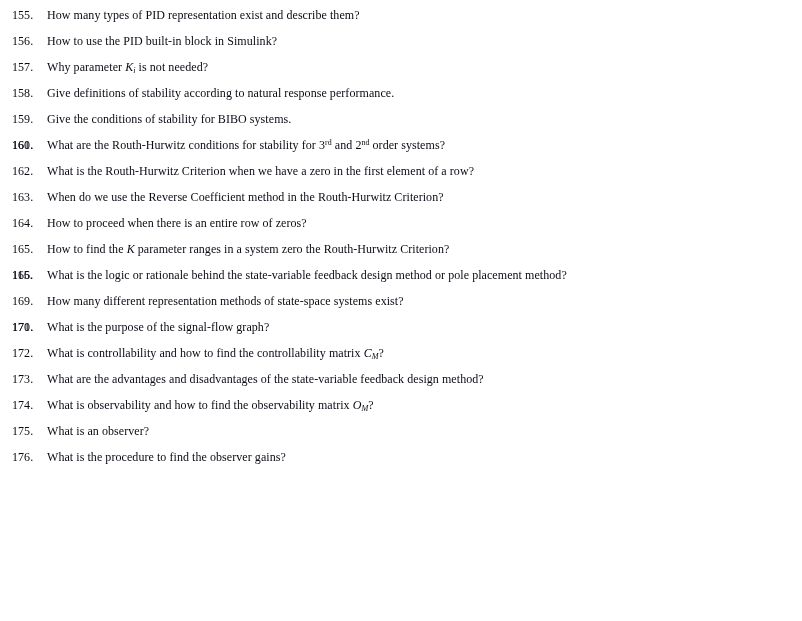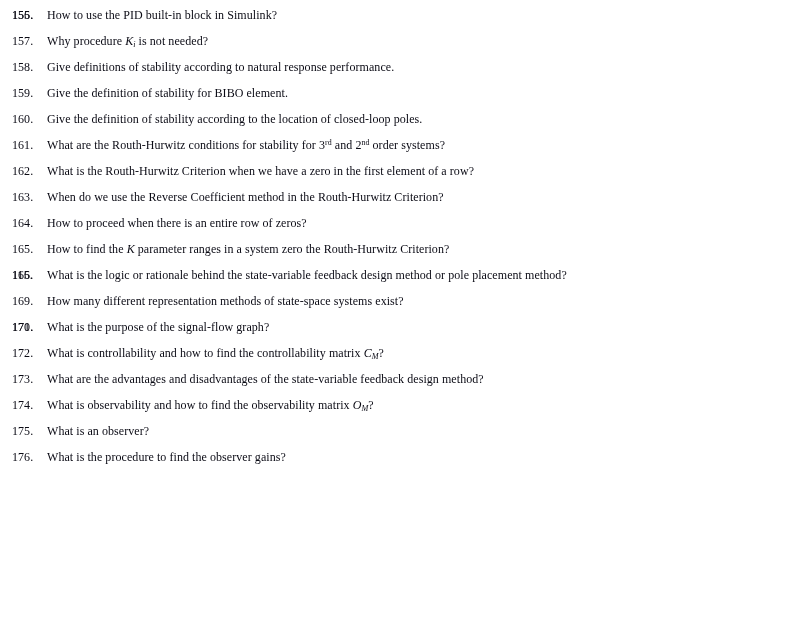--- a/index.html
+++ b/index.html
@@ -78,26 +78,26 @@
     line-height: 0;
     vertical-align: -0.22em;
     font-style: italic;
   }
 </style>
 </head>
 <body>
 
 <div class="page">
   <ol class="question-list" id="question-list">
-      <li class="q-item"><span class="q-num">155.</span></li>
+      <li class="q-item"><span class="q-num">155.</span><span class="q-text"><span class="q-gap"></span><span>How many types of PID representation exist and describe them?</span></span></li>
       <li class="q-item"><span class="q-num">156.</span><span class="q-text"><span class="q-gap"></span><span>How to use the PID built-in block in Simulink?</span></span></li>
-      <li class="q-item"><span class="q-num">157.</span><span class="q-text"><span class="q-gap"></span><span>Why procedure </span><i class="math">K</i><sub class="msub">i</sub><span> is not needed?</span></span></li>
+      <li class="q-item"><span class="q-num">157.</span><span class="q-text"><span class="q-gap"></span><span>Why parameter </span><i class="math">K</i><sub class="msub">i</sub><span> is not needed?</span></span></li>
       <li class="q-item"><span class="q-num">158.</span><span class="q-text"><span class="q-gap"></span><span>Give definitions of stability according to natural response performance.</span></span></li>
-      <li class="q-item"><span class="q-num">159.</span><span class="q-text"><span class="q-gap"></span><span>Give the definition of stability for BIBO element.</span></span></li>
-      <li class="q-item"><span class="q-num">160.</span><span class="q-text"><span class="q-gap"></span><span>Give the definition of stability according to the location of closed-loop poles.</span></span></li>
+      <li class="q-item"><span class="q-num">159.</span><span class="q-text"><span class="q-gap"></span><span>Give the conditions of stability for BIBO systems.</span></span></li>
+      <li class="q-item"><span class="q-num">160.</span></li>
       <li class="q-item"><span class="q-num">161.</span><span class="q-text"><span class="q-gap"></span><span>What are the Routh-Hurwitz conditions for stability for 3</span><sup class="ord">rd</sup><span> and 2</span><sup class="ord">nd</sup><span> order systems?</span></span></li>
       <li class="q-item"><span class="q-num">162.</span><span class="q-text"><span class="q-gap"></span><span>What is the Routh-Hurwitz Criterion when we have a zero in the first element of a row?</span></span></li>
       <li class="q-item"><span class="q-num">163.</span><span class="q-text"><span class="q-gap"></span><span>When do we use the Reverse Coefficient method in the Routh-Hurwitz Criterion?</span></span></li>
       <li class="q-item"><span class="q-num">164.</span><span class="q-text"><span class="q-gap"></span><span>How to proceed when there is an entire row of zeros?</span></span></li>
       <li class="q-item"><span class="q-num">165.</span><span class="q-text"><span class="q-gap"></span><span>How to find the </span><i class="math">K</i><span> parameter ranges in a system zero the Routh-Hurwitz Criterion?</span></span></li>
       <li class="q-item"><span class="q-num">166.</span></li>
       <li class="q-item"><span class="q-num">115.</span><span class="q-text"><span class="q-gap"></span><span>What is the logic or rationale behind the state-variable feedback design method or pole placement method?</span></span></li>
       <li class="q-item"><span class="q-num">169.</span><span class="q-text"><span class="q-gap"></span><span>How many different representation methods of state-space systems exist?</span></span></li>
       <li class="q-item"><span class="q-num">170.</span></li>
       <li class="q-item"><span class="q-num">171.</span><span class="q-text"><span class="q-gap"></span><span>What is the purpose of the signal-flow graph?</span></span></li>

